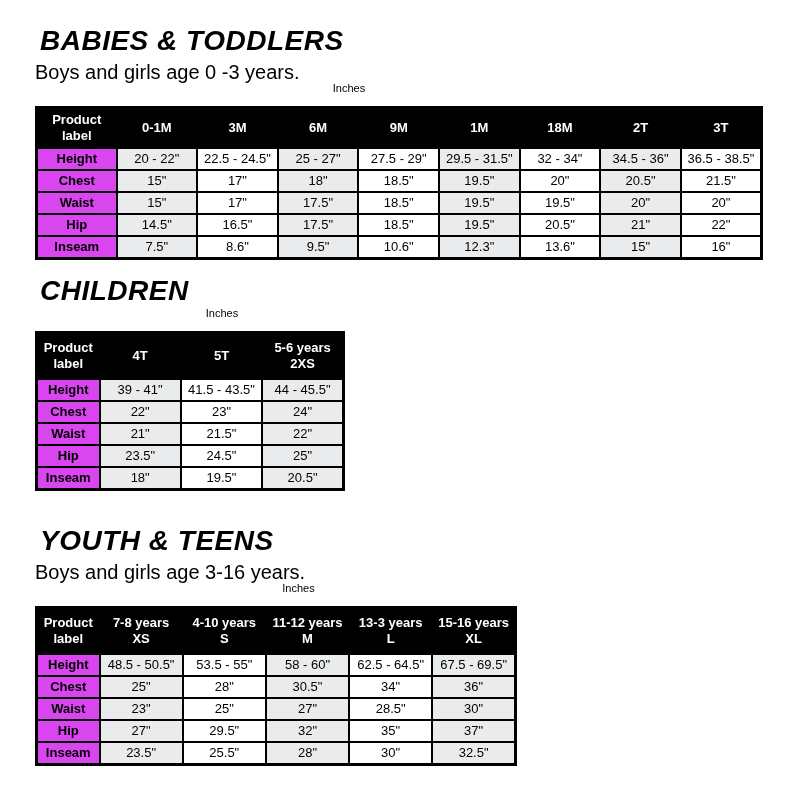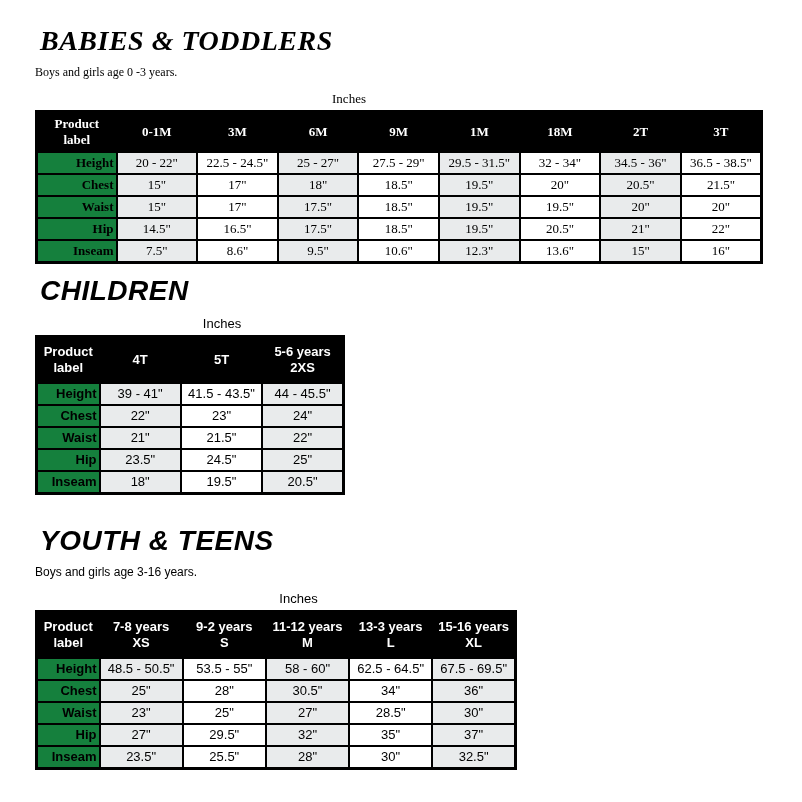--- a/index.html
+++ b/index.html
@@ -10,48 +10,48 @@
     color: #000;
   }
   #page {
     position: relative;
     width: 802px;
     height: 802px;
     background: #ffffff;
     overflow: hidden;
   }
   .section { position: absolute; left: 35px; }
-  #section-0 { top: 26px;  width: 628px; font-family: Liberation Serif, serif; }
+  #section-0 { top: 26px;  width: 628px; }
   #section-1 { top: 276px; width: 374px; }
   #section-2 { top: 526px; width: 527px; }
 
   .section-title {
     margin: 0 0 0 5px;
     font-size: 28px;
     line-height: 30px;
     font-weight: bold;
     font-style: italic;
     letter-spacing: 0.5px;
   }
   .section-sub {
     margin: 8px 0 0 0;
-    font-size: 12px;
+    font-size: 20px;
     line-height: 17px;
   }
   .unit-label {
-    margin-top: 11px;
-    font-size: 13px;
+    margin-top: 0;
+    font-size: 11px;
     line-height: 14px;
     text-align: center;
   }
 
   table.size-table {
     border-collapse: collapse;
     table-layout: fixed;
-    margin-top: 4px;
+    margin-top: 11px;
     border: 3px solid #000;
   }
   #section-0 table.size-table { width: 728px; }
   #section-1 table.size-table { width: 310px; }
   #section-2 table.size-table { width: 482px; }
 
   .size-table th, .size-table td {
     border: 2px solid #000;
     text-align: center;
     vertical-align: middle;
@@ -67,23 +67,22 @@
     white-space: pre-line;
     padding: 3px 2px;
   }
   #section-1 .size-table thead th,
   #section-2 .size-table thead th { padding: 6px 2px; }
 
   .size-table col.label-col-1 { width: 80px; }
   .size-table col.label-col-2 { width: 63px; }
 
   .size-table tbody th.row-label {
-    background: #15803d;
+    background: #d946ef;
     font-weight: bold;
-    text-align: right;
   }
   .size-table td { background: #ffffff; }
   .size-table td.shade { background: #e9ebec; }
 </style>
 </head>
 <body>
 
 <div id="page">
 
   <div class="section" id="section-0">
@@ -243,21 +242,21 @@
           <col>
           <col>
           <col>
         </colgroup>
         <thead>
           <tr>
             <th>Product
 label</th>
             <th>7-8 years
 XS</th>
-            <th>9-2 years
+            <th>4-10 years
 S</th>
             <th>11-12 years
 M</th>
             <th>13-3 years
 L</th>
             <th>15-16 years
 XL</th>
           </tr>
         </thead>
         <tbody>

